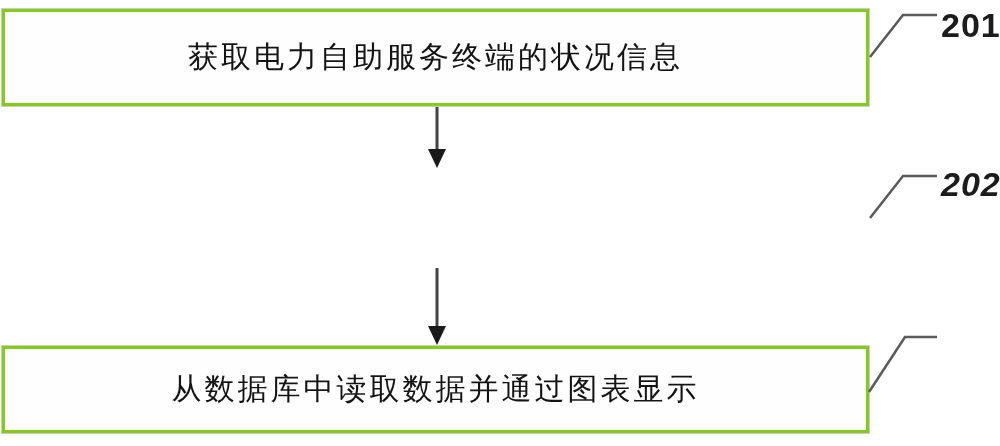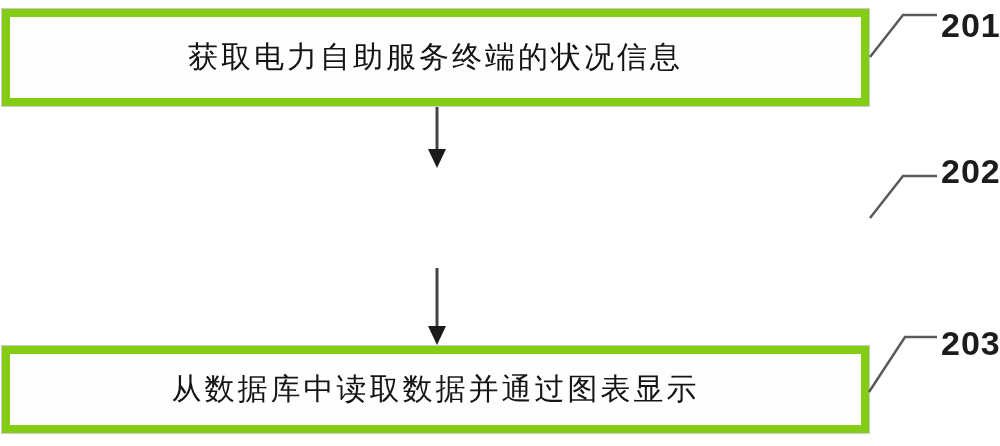--- a/index.html
+++ b/index.html
@@ -13,21 +13,21 @@
     width: 1000px;
     height: 446px;
     background: #ffffff;
     overflow: hidden;
   }
   .flow-box {
     position: absolute;
     box-sizing: border-box;
     left: 2px;
     width: 867px;
-    border: 8px solid #84cc16;
+    border: 3px solid #84cc16;
     background: #fefefe;
     box-shadow: 0 0 0 1px #cccccc;
     display: flex;
     align-items: center;
     justify-content: center;
   }
   .flow-box .step-text {
     font-size: 30px;
     letter-spacing: 3px;
     color: #141414;
@@ -50,21 +50,21 @@
     position: absolute;
     left: 941px;
     font-family: "Liberation Sans", sans-serif;
     font-size: 34px;
     font-weight: 700;
     color: #1c1c1c;
     line-height: 1;
     letter-spacing: 1px;
   }
   .ref-1 { top: 8px; text-align: right; }
-  .ref-2 { top: 154px; }
+  .ref-2 { top: 167px; font-style: italic; }
   .ref-3 { top: 326px; }
 </style>
 </head>
 <body>
 
 <div class="canvas">
 
   <div class="flow-box box-1">
     <span class="step-text">获取电力自助服务终端的状况信息</span>
   </div>
@@ -88,15 +88,14 @@
 
     <polyline points="870,57 903,15 937,15" fill="none" stroke="#5a5a5a" stroke-width="2.5"></polyline>
 
     <polyline points="870,218 903,176 937,176" fill="none" stroke="#5a5a5a" stroke-width="2.5"></polyline>
 
     <polyline points="869,392 905,337 937,337" fill="none" stroke="#5a5a5a" stroke-width="2.5"></polyline>
   </svg>
 
   <div class="ref-label ref-1">201</div>
   <div class="ref-label ref-2">202</div>
-  <div class="ref-label ref-3">203</div>
 
 </div>
 
 </body></html>

